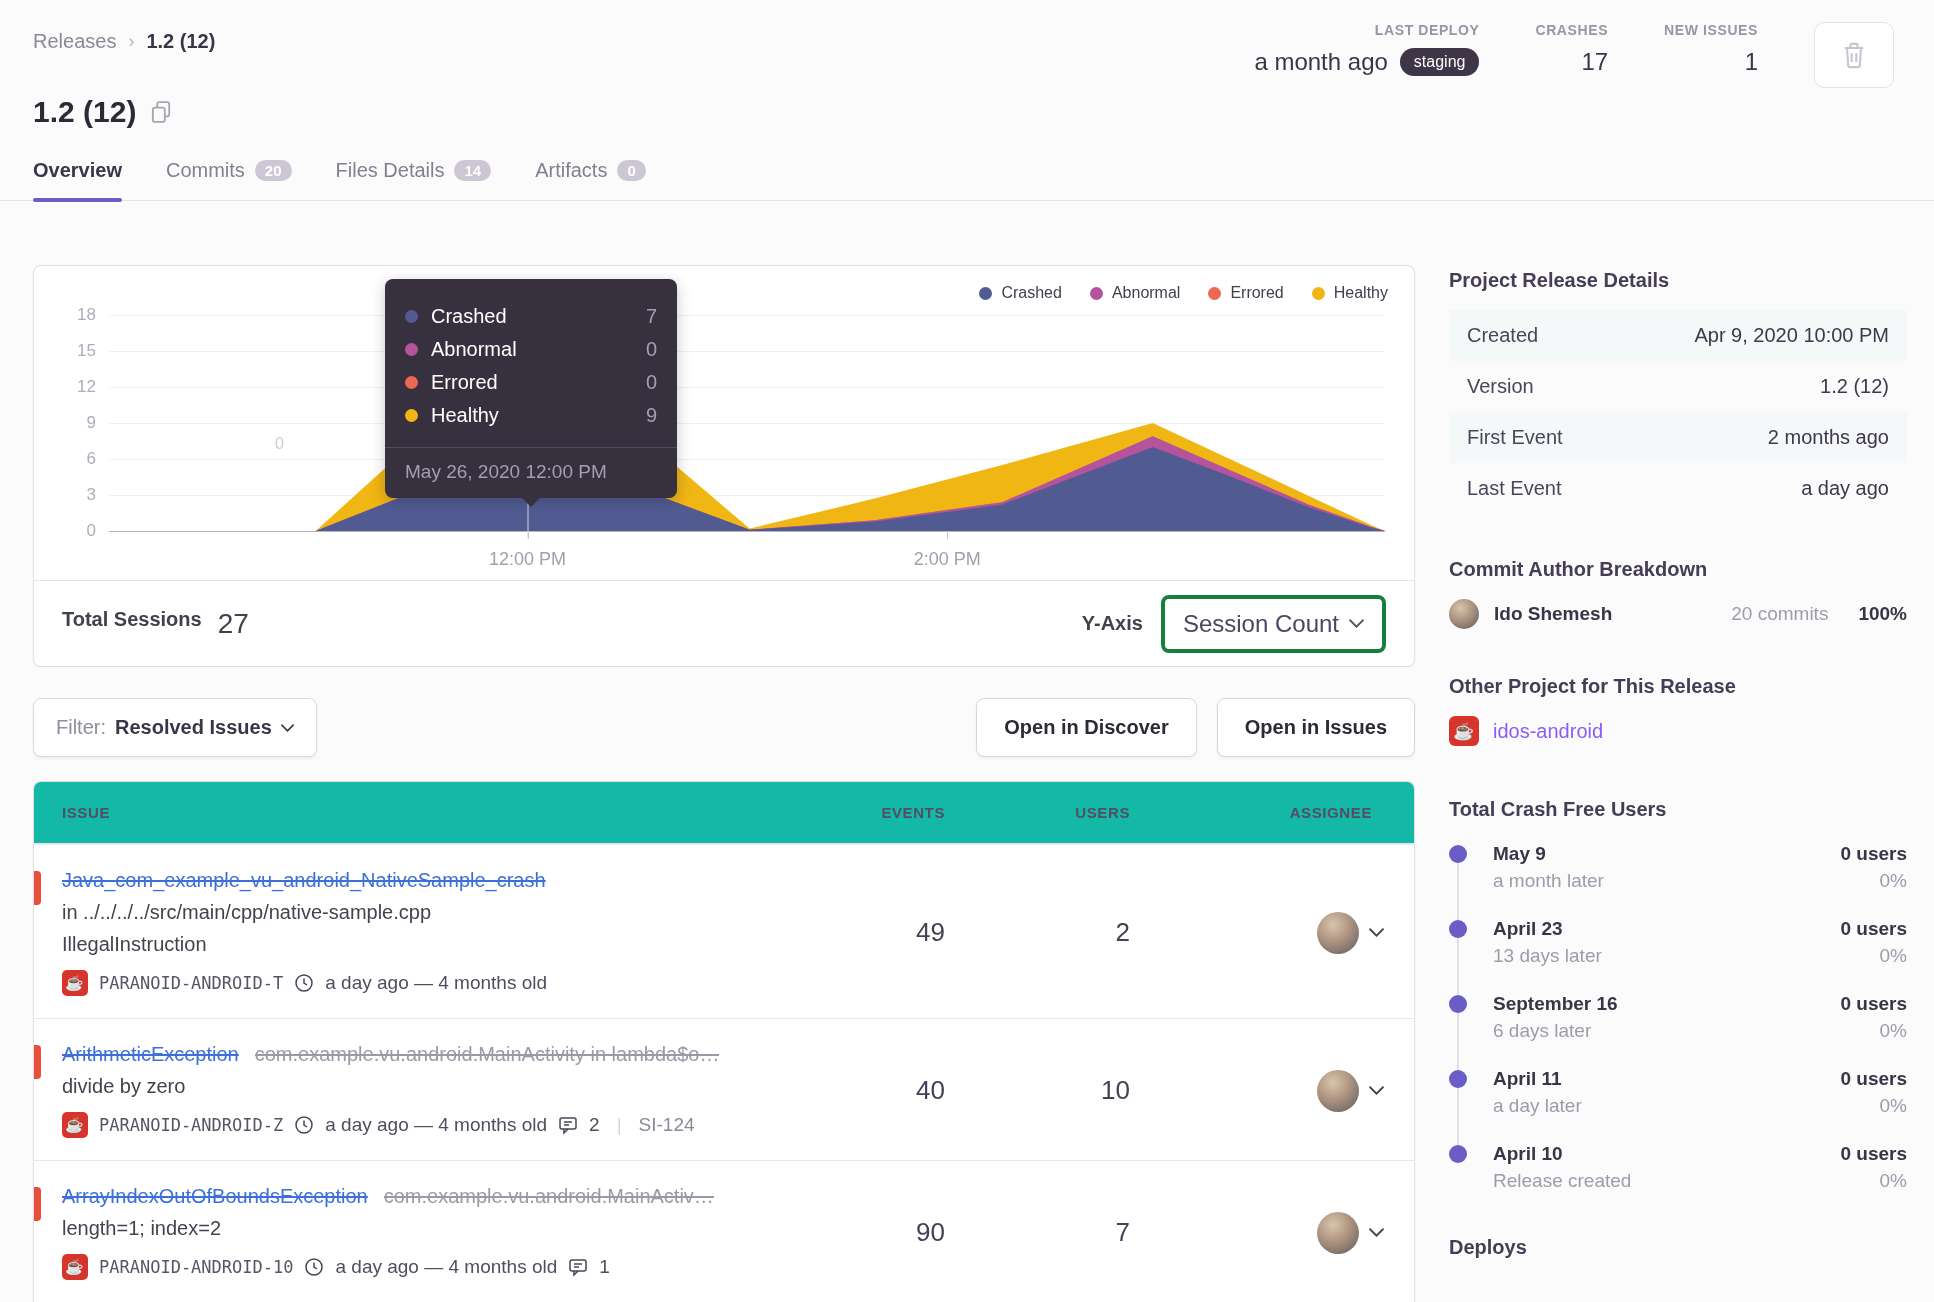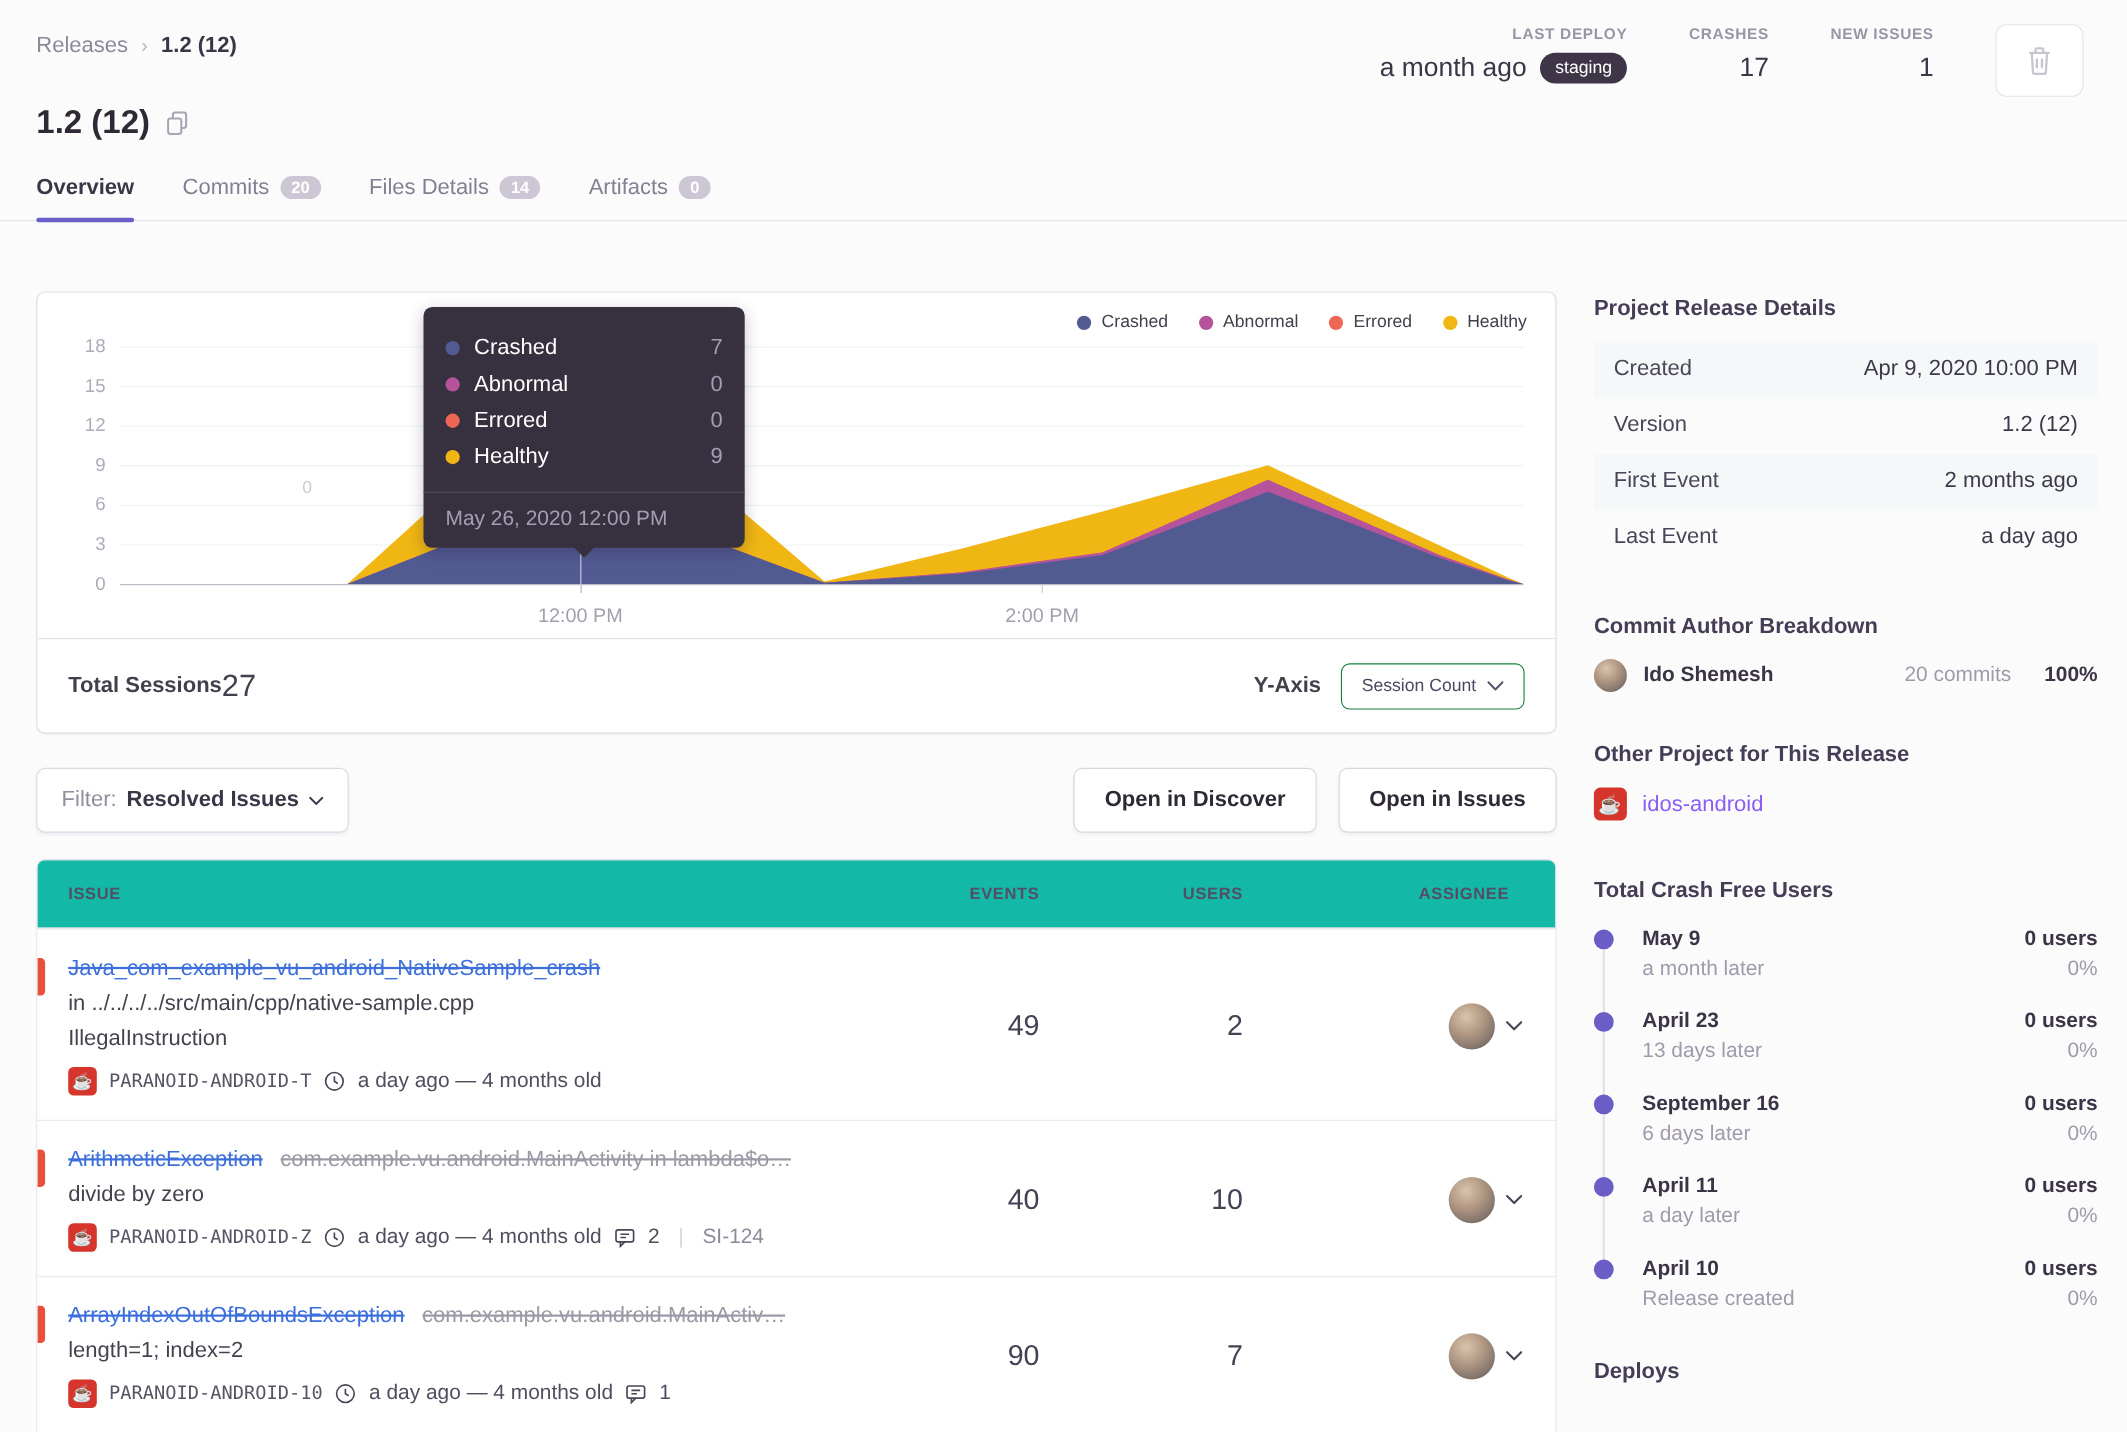--- a/index.html
+++ b/index.html
@@ -57,25 +57,25 @@
     box-shadow:0 4px 14px rgba(30,20,50,.25); }
   .tooltip::after { content:""; position:absolute; left:50%; bottom:-9px; margin-left:-10px;
     border:10px solid transparent; border-bottom:none; border-top:10px solid #37313f; }
   .tooltip-rows { padding:16px 20px 10px; }
   .tooltip-row { display:flex; align-items:center; gap:13px; margin:10px 0; }
   .tooltip-row .tlabel { flex:1; font-size:20px; color:#fff; }
   .tooltip-row .tvalue { font-size:20px; color:#a59db1; }
   .tooltip-date { border-top:1px solid #524a5f; padding:13px 20px 15px; font-size:19px; color:#a59db1; }
   .chart-footer { position:absolute; left:0; right:0; bottom:0; height:86px; border-top:1px solid #e5e2e9;
     display:flex; align-items:center; padding:0 28px; }
-  .chart-footer .left-group { display:flex; align-items:center; flex:1; }
+  .chart-footer .left-group { display:flex; gap:16px; flex:1; }
   .bold-label { font-size:20px; font-weight:700; color:#43404d; }
   .plain-value { font-size:28px; color:#43404d; }
-  .yaxis-select { display:flex; align-items:center; gap:10px; background:#fff; border:1px solid #15803d;
-    border-radius:8px; padding:11px 18px; font-size:16px; color:#4d4660; cursor:pointer; margin-left:18px; }
+  .yaxis-select { display:flex; align-items:center; gap:10px; background:#fff; border:4px solid #15803d;
+    border-radius:8px; padding:11px 18px; font-size:24px; color:#4d4660; cursor:pointer; margin-left:18px; }
   
   .filter-row { display:flex; align-items:center; justify-content:space-between; margin-top:31px; }
   .filter-dd { display:flex; align-items:center; gap:9px; background:#fff; border:1px solid #dcd8e2; border-radius:8px;
     height:59px; padding:0 22px; font-size:20px; box-shadow:0 2px 3px rgba(40,30,60,.06); cursor:pointer; }
   .filter-dd .flabel { color:#928c9e; }
   .filter-dd .fvalue { color:#3b3548; font-weight:700; }
   .btn-group { display:flex; gap:20px; }
   .btn { background:#fff; border:1px solid #d9d5df; border-radius:8px; height:59px; padding:0 27px;
     font-size:20px; font-weight:700; color:#2f2936; display:flex; align-items:center;
     box-shadow:0 2px 3px rgba(40,30,60,.05); cursor:pointer; font-family:inherit; }

